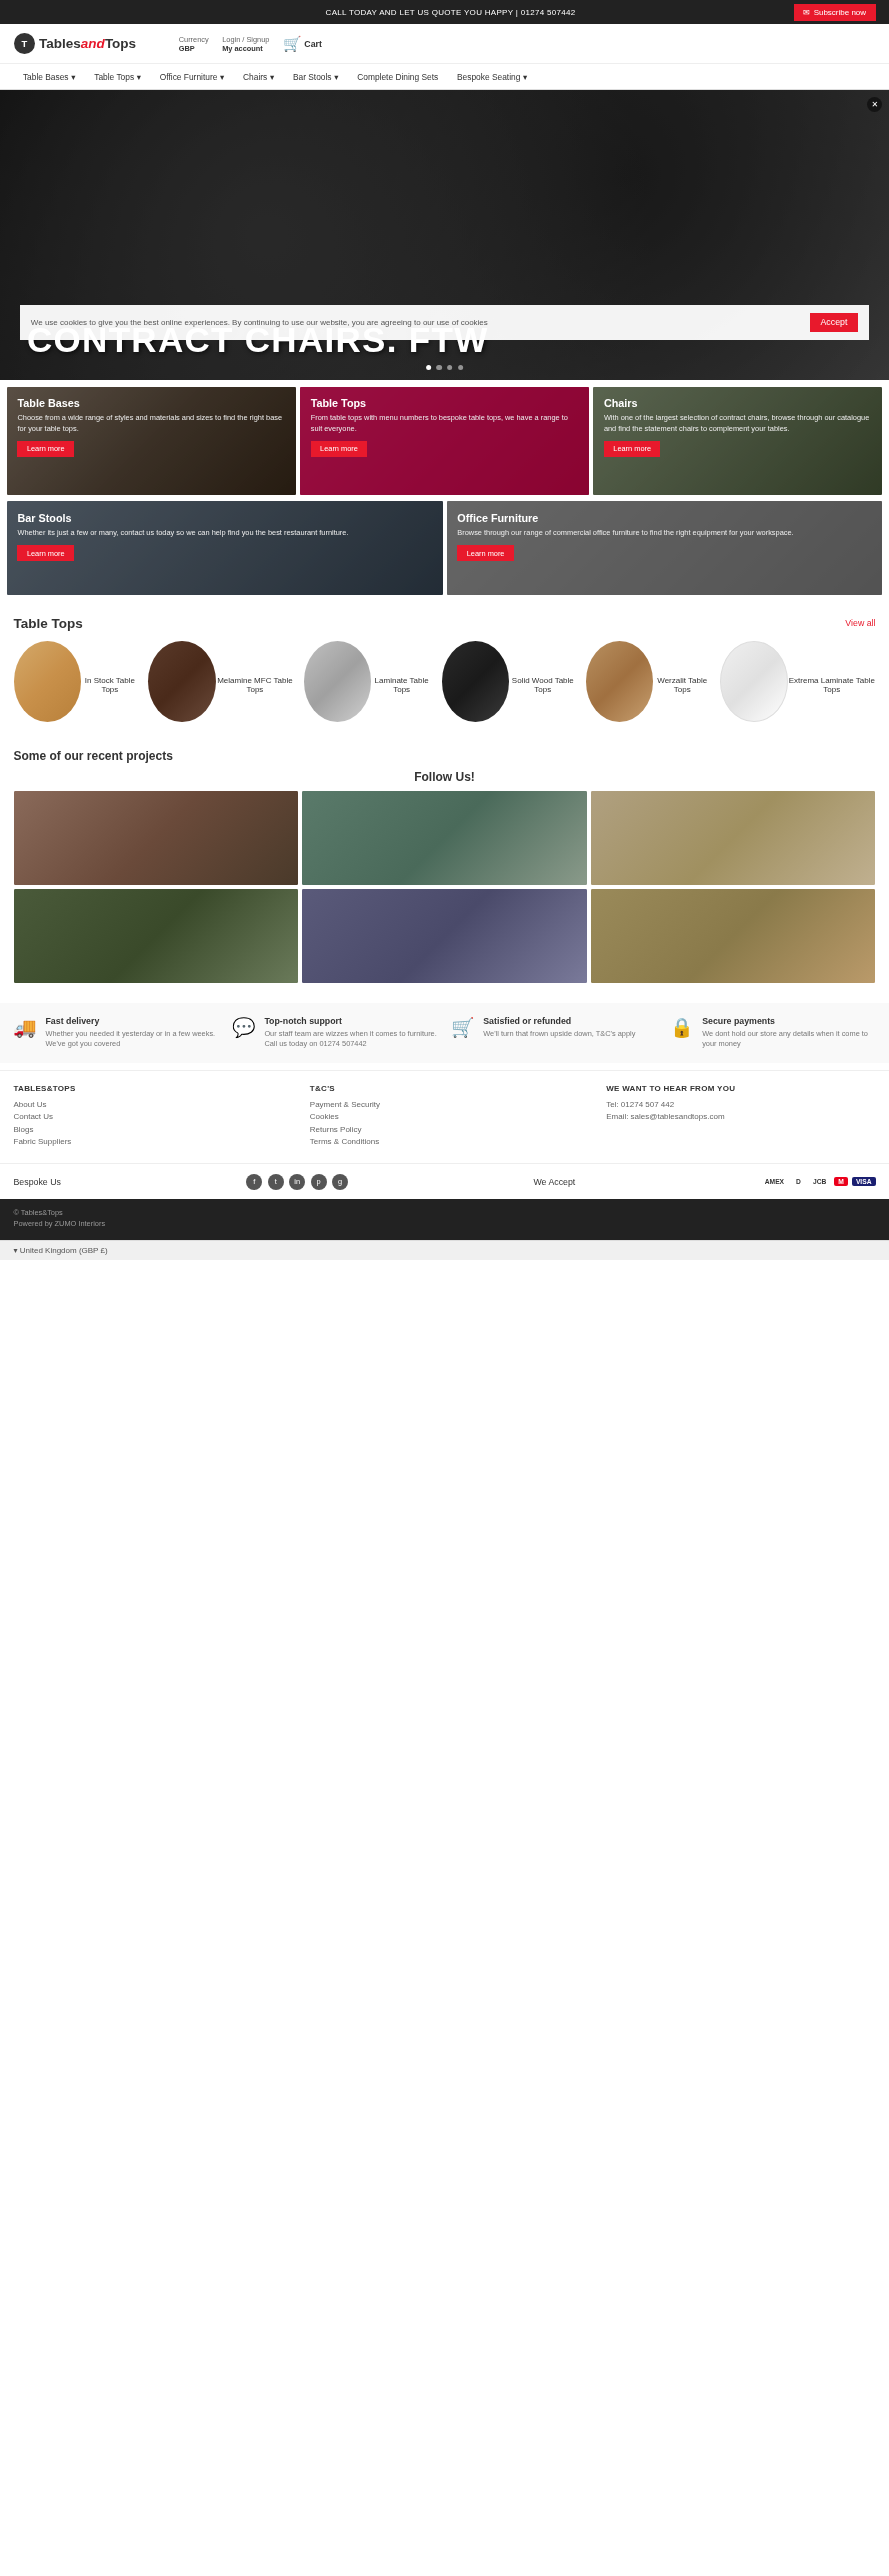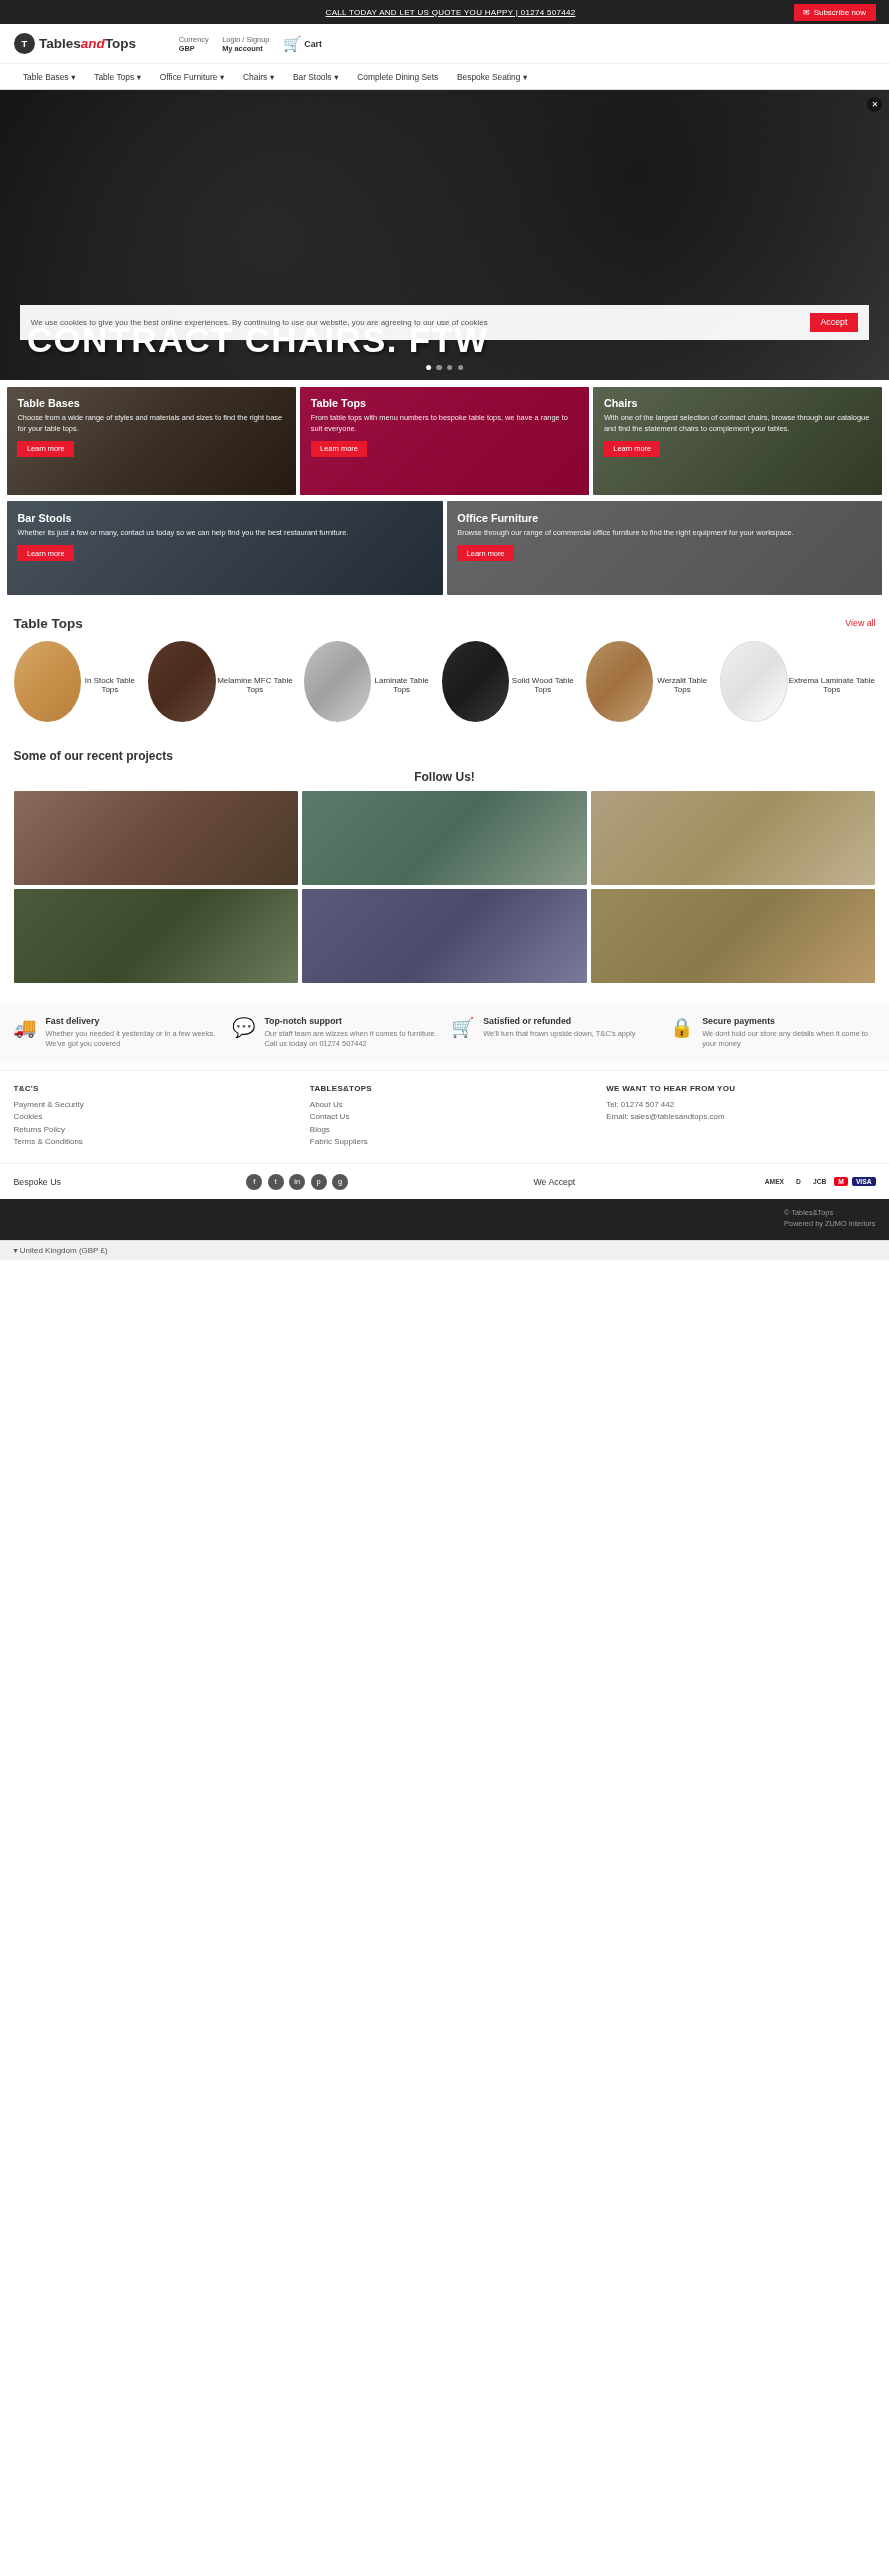--- a/index.html
+++ b/index.html
@@ -9,21 +9,21 @@
     .top-bar {
       background: #222;
       color: #fff;
       display: flex;
       align-items: center;
       justify-content: space-between;
       padding: 0 13.5px;
       height: 24px;
       font-size: 8px;
     }
-    .top-bar-phone { flex: 1; text-align: center; letter-spacing: 0.3px; text-decoration: underline; }
+    .top-bar-phone { flex: 1; text-align: center; letter-spacing: 0.3px; }
     .subscribe-btn {
       background: #e8192c;
       color: #fff;
       border: none;
       padding: 4px 9.4px;
       font-size: 8px;
       cursor: pointer;
       display: flex;
       align-items: center;
       gap: 4px;
@@ -434,21 +434,21 @@
       cursor: pointer;
       text-decoration: none;
     }
     .footer-contact p { font-size: 8px; color: #666; margin-bottom: 3.4px; }
 
     .footer-bottom {
       background: #222;
       color: #999;
       display: flex;
       align-items: center;
-      justify-content: flex-end;
+      justify-content: flex-start;
       padding: 9.4px 13.5px;
       font-size: 7.4px;
     }
     .footer-bottom-left div { margin-bottom: 2px; }
     .social-icons { display: flex; gap: 5.4px; align-items: center; }
     .social-icon {
       width: 16px; height: 16px;
       border-radius: 50%;
       background: #555;
       display: flex; align-items: center; justify-content: center;
@@ -723,32 +723,32 @@
     <div class="feature-icon">🔒</div>
     <div>
       <div class="feature-title">Secure payments</div>
       <div class="feature-desc">We dont hold our store any details when it come to your money</div>
     </div>
   </div>
 </div>
 
 <div class="footer-links">
   <div class="footer-col">
+    <div class="footer-col-title">TABLES&amp;TOPS</div>
+    <a class="footer-link">About Us</a>
+    <a class="footer-link">Contact Us</a>
+    <a class="footer-link">Blogs</a>
+    <a class="footer-link">Fabric Suppliers</a>
+  </div>
+  <div class="footer-col">
     <div class="footer-col-title">T&amp;C'S</div>
     <a class="footer-link">Payment &amp; Security</a>
     <a class="footer-link">Cookies</a>
     <a class="footer-link">Returns Policy</a>
     <a class="footer-link">Terms &amp; Conditions</a>
-  </div>
-  <div class="footer-col">
-    <div class="footer-col-title">TABLES&amp;TOPS</div>
-    <a class="footer-link">About Us</a>
-    <a class="footer-link">Contact Us</a>
-    <a class="footer-link">Blogs</a>
-    <a class="footer-link">Fabric Suppliers</a>
   </div>
   <div class="footer-col footer-contact">
     <div class="footer-col-title">WE WANT TO HEAR FROM YOU</div>
     <p>Tel: 01274 507 442</p>
     <p>Email: sales@tablesandtops.com</p>
   </div>
 </div>
 
 <div class="footer-social-row">
   <div class="follow-us-label">Bespoke Us</div>

